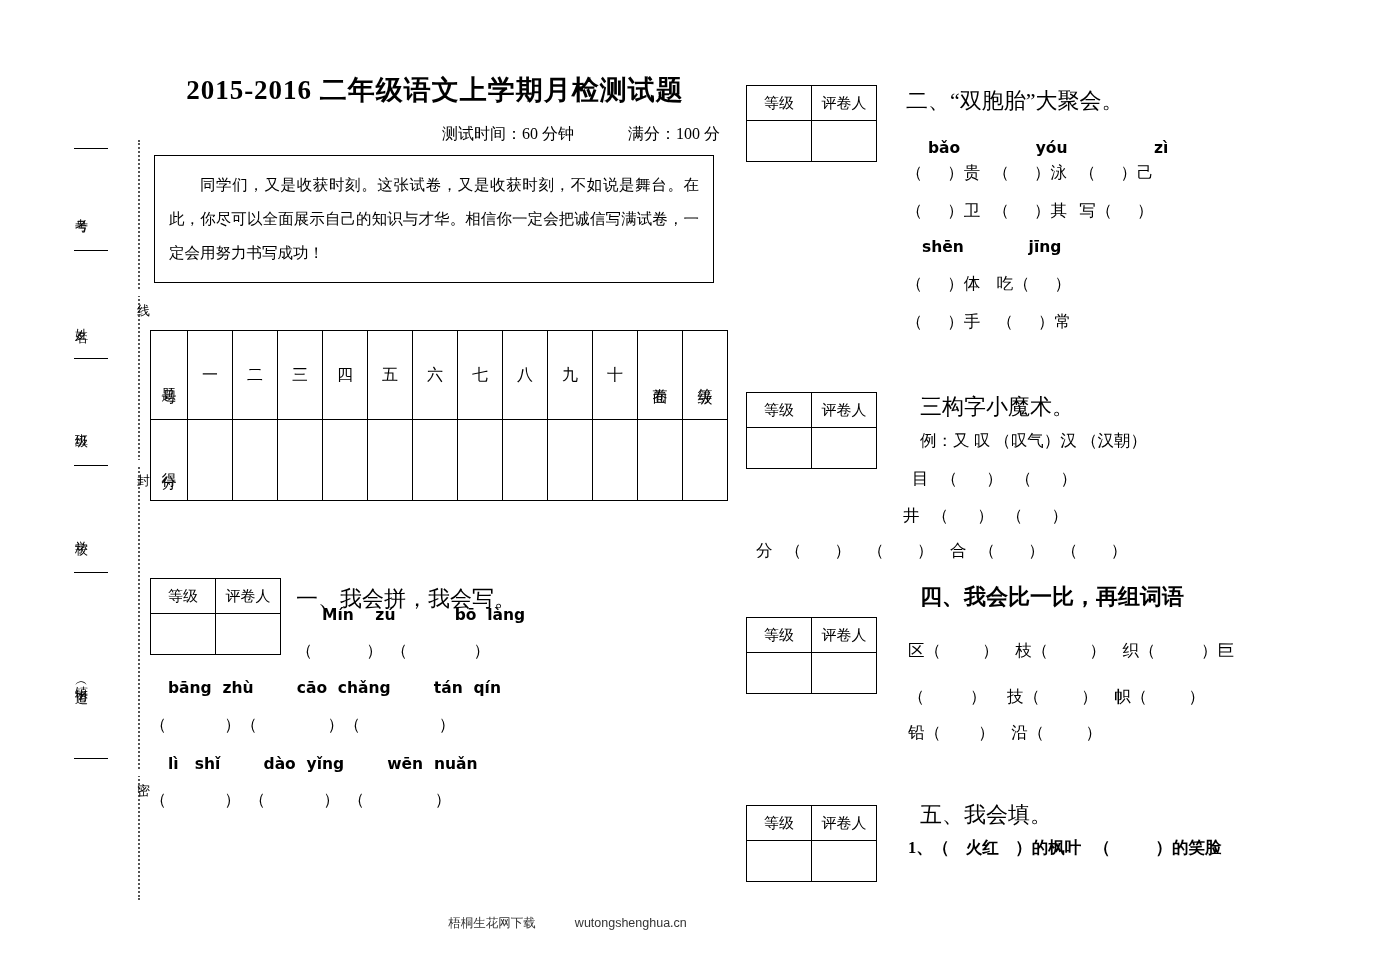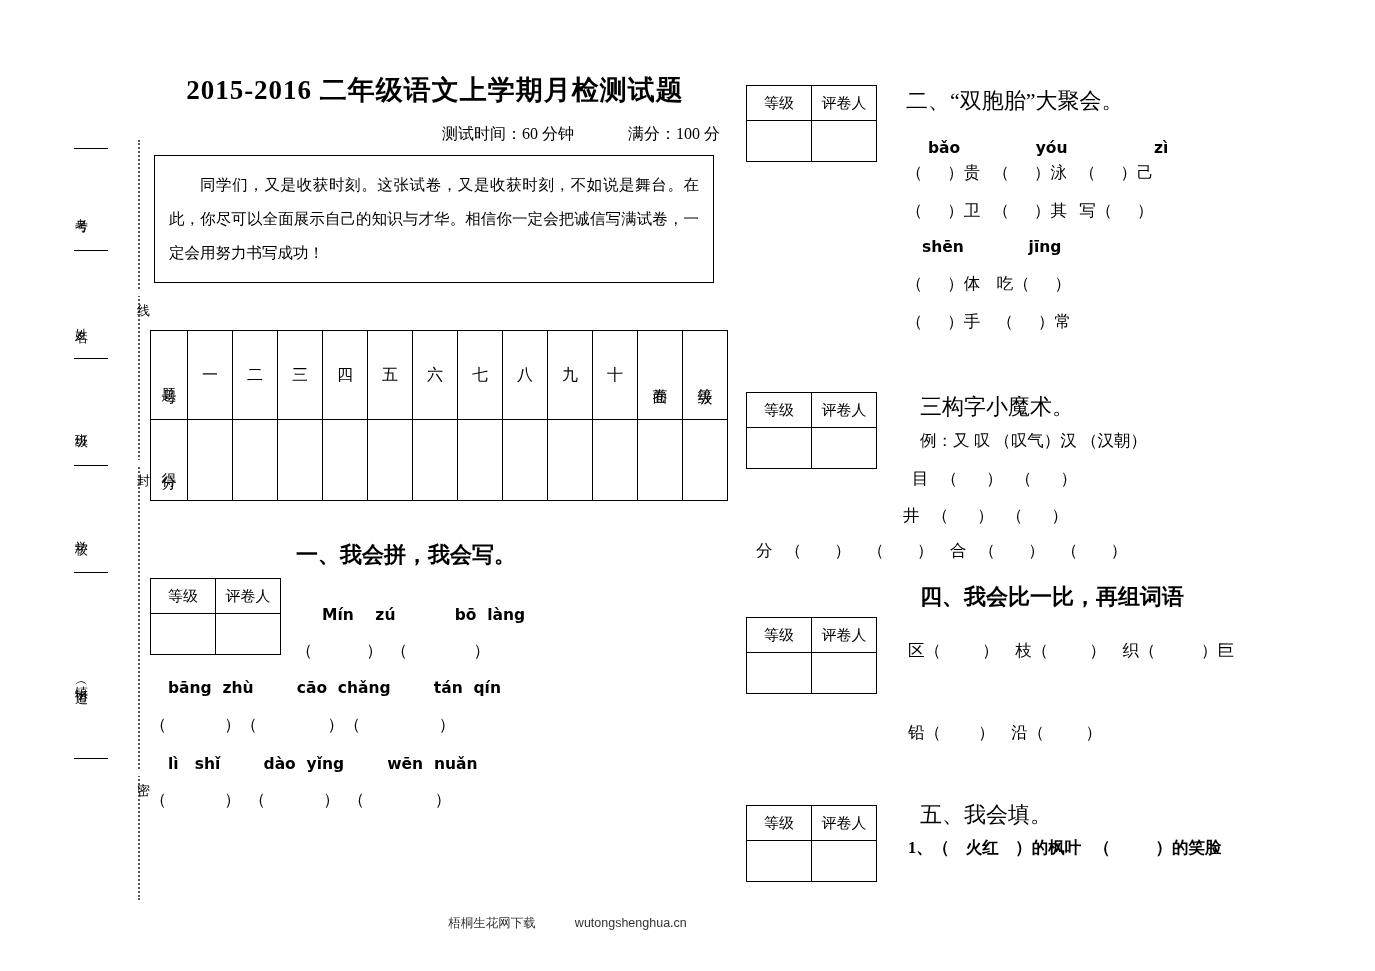--- a/index.html
+++ b/index.html
@@ -245,21 +245,21 @@
       <td class="h">等级</td>
       <td class="h">评卷人</td>
     </tr>
     <tr>
       <td class="b"></td>
       <td class="b"></td>
     </tr>
   </tbody>
     </table>
 
-  <div class="sec-h" style="left:296px; top:540px;font-weight:bold;">一、我会拼，我会写。</div>
+  <div class="sec-h" style="left:296px; top:584px;">一、我会拼，我会写。</div>
 
   <div class="pinyin" style="left:322px; top:606px;">Mín    zú           bō  làng</div>
   <div class="txt" style="left:296px; top:640px;">（             ）  （                ）</div>
 
   <div class="pinyin" style="left:168px; top:679px;">bāng  zhù        cāo  chǎng        tán  qín</div>
   <div class="txt" style="left:150px; top:714px;">（              ）（                 ）（                   ）</div>
 
   <div class="pinyin" style="left:168px; top:755px;">lì   shǐ        dào  yǐng        wēn  nuǎn</div>
   <div class="txt" style="left:150px; top:789px;">（              ）  （              ）  （                 ）</div>
 
@@ -311,20 +311,21 @@
     </tr>
     <tr>
       <td class="b"></td>
       <td class="b"></td>
     </tr>
   </tbody>
     </table>
 
   <div class="sec-h" style="left:920px; top:582px;font-weight:bold;">四、我会比一比，再组词语</div>
   <div class="txt" style="left:908px; top:640px;">区（          ）    枝（          ）    织（           ）巨</div>
+  <div class="txt" style="left:908px; top:686px;">（           ）     技（          ）    帜（          ）</div>
   <div class="txt" style="left:908px; top:722px;">铅（         ）    沿（          ）</div>
 
   <table class="grade-box" style="left:746px; top:805px;">
     <tbody>
         <tr>
       <td class="h">等级</td>
       <td class="h">评卷人</td>
     </tr>
     <tr>
       <td class="b"></td>

